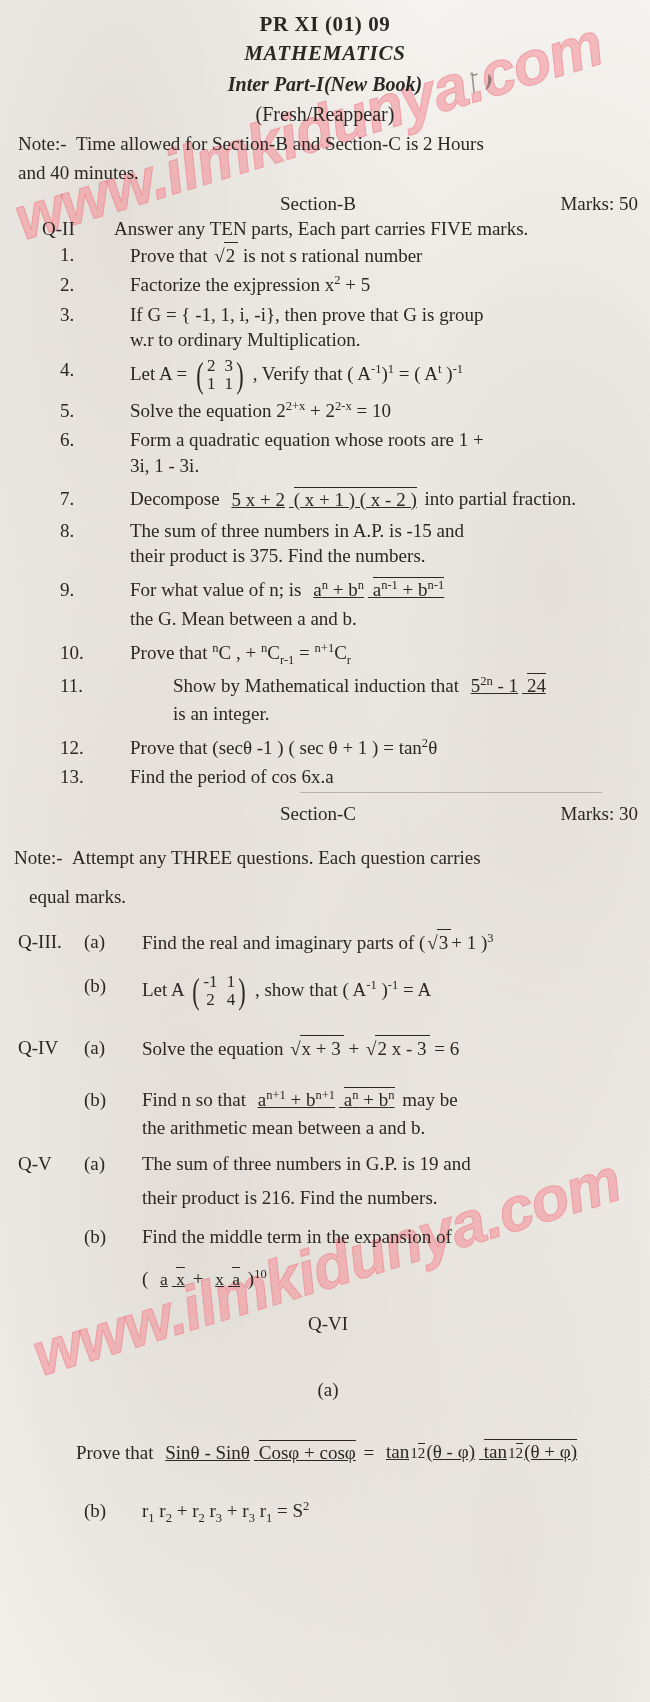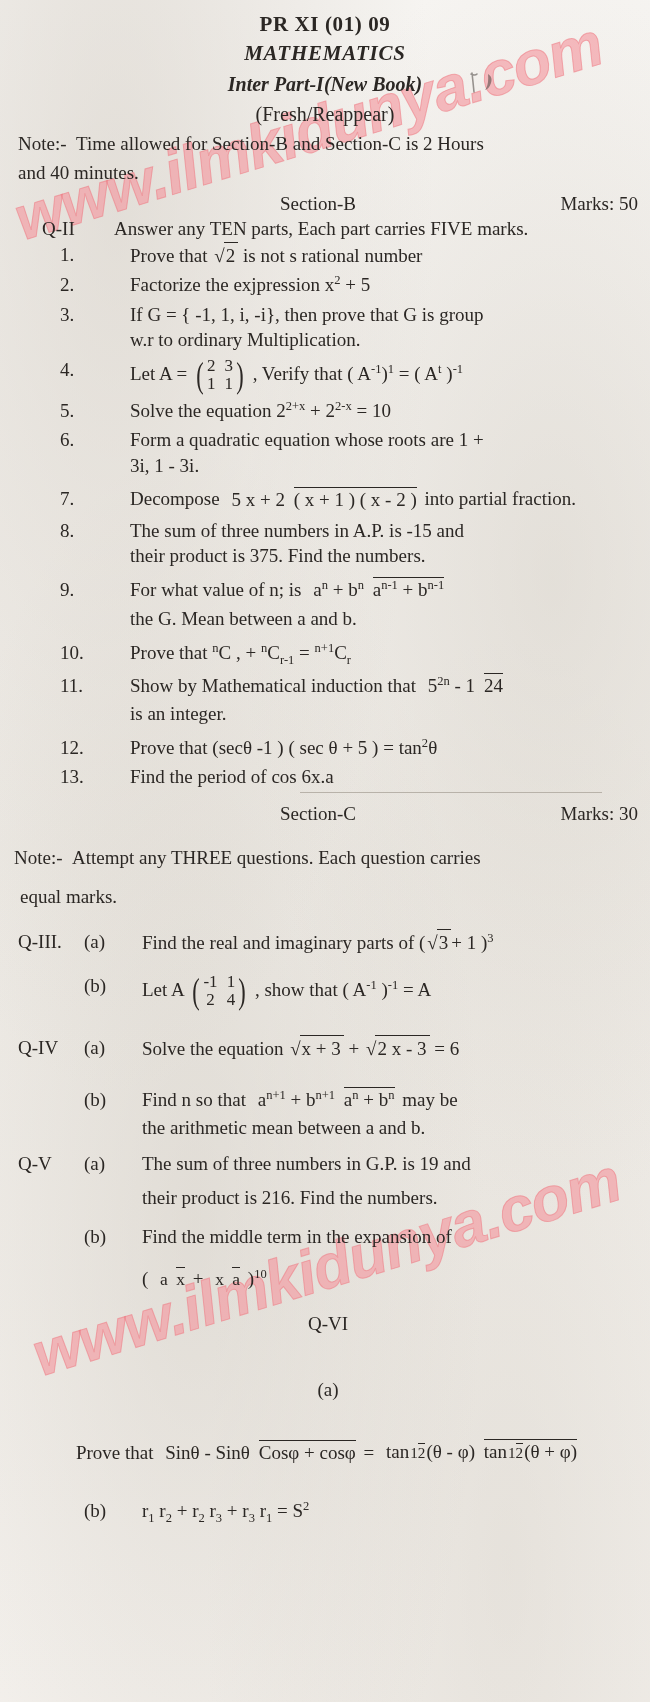--- a/index.html
+++ b/index.html
@@ -174,20 +174,21 @@
     margin-left: -1px;
   }
   .frac {
     display: inline-block;
     vertical-align: middle;
     text-align: center;
     line-height: 1.08;
     margin: 0 3px;
     position: relative;
     top: -1px;
+    text-decoration: underline;
   }
   .frac > .den { border-top: 1.4px solid #2b2724; padding-top: 1px; }
   .frac > .num { padding: 0 4px 1px; }
   .frac.sm { font-size: 0.92em; }
   .matrix {
     display: inline-flex;
     align-items: center;
     vertical-align: middle;
     margin: 0 2px;
   }
@@ -349,59 +350,59 @@
       </span>
     </div>
 
     <div class="item" style="padding-top:6px;justify-content:center;">
       <span class="num">10.</span>
       <span class="body m">
         <span>Prove that </span><sup>n</sup><span>C</span><span> , + </span><sup>n</sup><span>C</span><sub>r-1</sub><span> = </span><sup>n+1</sup><span>C</span><sub>r</sub>
       </span>
     </div>
 
-    <div class="item" style="padding-top:6px;">
+    <div class="item" style="padding-top:6px;gap:43px;">
       <span class="num">11.</span>
       <span class="body">
         <div class="m">
           <span>Show by Mathematical induction that</span>
           <span class="frac">
             <span class="num"><span>5</span><sup>2n</sup><span> - 1</span></span>
             <span class="den">24</span>
           </span>
         </div>
         <div style="padding-top:3px;">is an integer.</div>
       </span>
     </div>
 
     <div class="item" style="padding-top:6px;">
       <span class="num">12.</span>
       <span class="body m">
-        <span>Prove that (sec</span><span>θ</span><span> -1 ) ( sec </span><span>θ</span><span> + 5 ) = tan</span><sup>2</sup><span>θ</span>
+        <span>Prove that (sec</span><span>θ</span><span> -1 ) ( sec </span><span>θ</span><span> + 1 ) = tan</span><sup>2</sup><span>θ</span>
       </span>
     </div>
 
     <div class="item">
       <span class="num">13.</span>
       <span class="body">Find the period of cos 6x.a</span>
     </div>
 
     <div class="rule"></div>
 
     <div class="section-bar" style="padding-top:10px;">
       <span class="sp"></span>
       <span class="sec-label">Section-C</span>
       <span class="sec-marks">Marks: 30</span>
     </div>
 
     <div class="note" style="padding-top:18px;padding-left:14px;">
       <span>Note:-</span>
       &nbsp;<span>Attempt any THREE questions. Each question carries</span>
     </div>
-    <div class="note note-indent" style="padding-top:12px;padding-left:20px;">equal marks.</div>
+    <div class="note note-indent" style="padding-top:12px;padding-left:29px;">equal marks.</div>
 
     <div class="qrow" style="padding-top:18px;">
       <span class="qlabel">Q-III.</span>
       <span class="plabel">(a)</span>
       <span class="qbody m">
         <span>Find the real and imaginary parts of (</span><span class="sqrt"><span class="radical">√</span><span class="rad-body">3</span></span><span>+ 1 )</span><sup>3</sup>
       </span>
     </div>
 
     <div class="qrow" style="padding-top:14px;">

